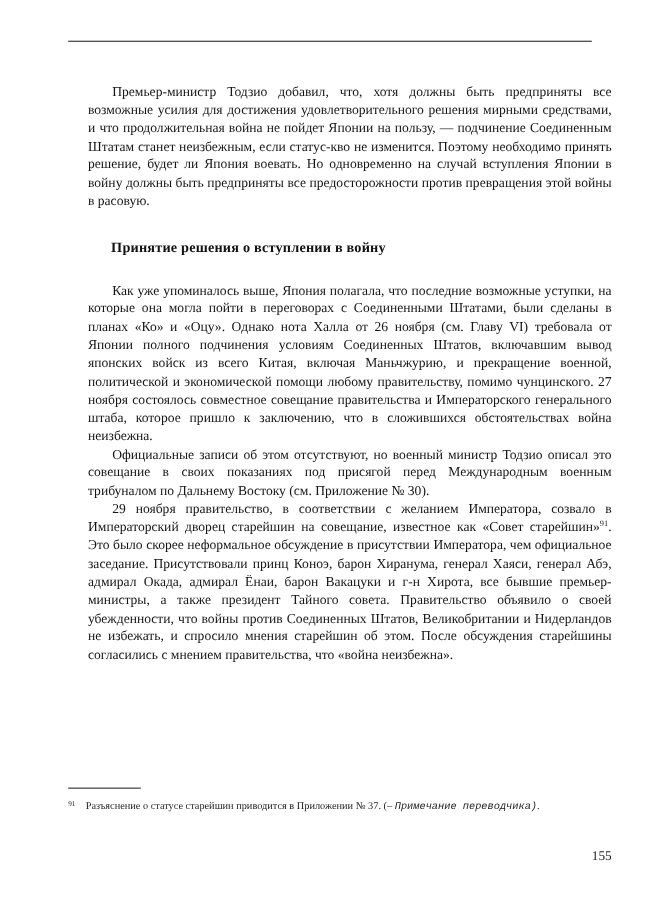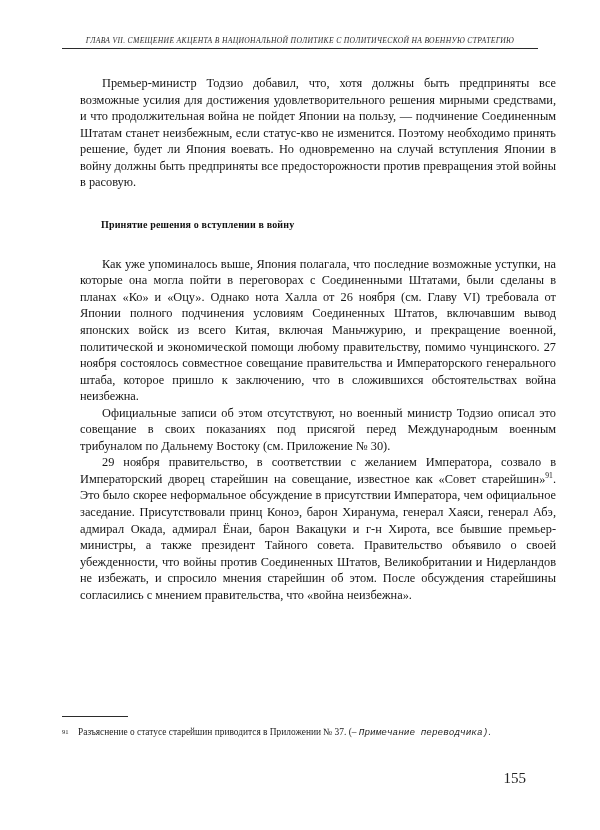--- a/index.html
+++ b/index.html
@@ -63,21 +63,21 @@
     text-indent: 22px;
     text-justify: inter-word;
     hyphens: manual;
     color: #151515;
   }
 
   
   h2.section-heading {
     margin: 0;
     padding: 0;
-    font-size: 10px;
+    font-size: 13px;
     font-weight: bold;
     line-height: 18px;
     text-indent: 0;
     padding-left: 21px;
     color: #111111;
     letter-spacing: 0.15px;
   }
   .gap-before-heading { height: 25px; }
   .gap-after-heading  { height: 22px; }
 
@@ -114,34 +114,33 @@
     top: -1px;
     font-size: 6.6px;
     vertical-align: super;
     line-height: 13.2px;
   }
   .footnote i { font-style: italic; font-family: Liberation Mono, monospace; }
 
   
   .folio {
     position: absolute;
-    right: 74px;
+    right: 44px;
     top: 771px;
-    font-size: 15px;
+    font-size: 12px;
     line-height: 14px;
     color: #232323;
   }
 </style>
 </head>
 <body>
 
 <div class="page">
 
   <div class="running-head">
-    <div class="running-head-text">ГЛАВА VII. СМЕЩЕНИЕ АКЦЕНТА В НАЦИОНАЛЬНОЙ ПОЛИТИКЕ С ПОЛИТИЧЕСКОЙ НА ВОЕННУЮ СТРАТЕГИЮ</div>
     <div class="running-head-rule"></div>
   </div>
 
   <div class="content">
 
     <p class="body-par">Премьер-министр Тодзио добавил, что, хотя должны быть предприняты все возможные усилия для достижения удовлетворительного решения мирными средствами, и что продолжительная война не пойдет Японии на пользу, — подчинение Соединенным Штатам станет неизбежным, если статус-кво не изменится. Поэтому необходимо принять решение, будет ли Япония воевать. Но одновременно на случай вступления Японии в войну должны быть предприняты все предосторожности против превращения этой войны в расовую.</p>
 
 
     <div class="gap-before-heading"></div>
 

